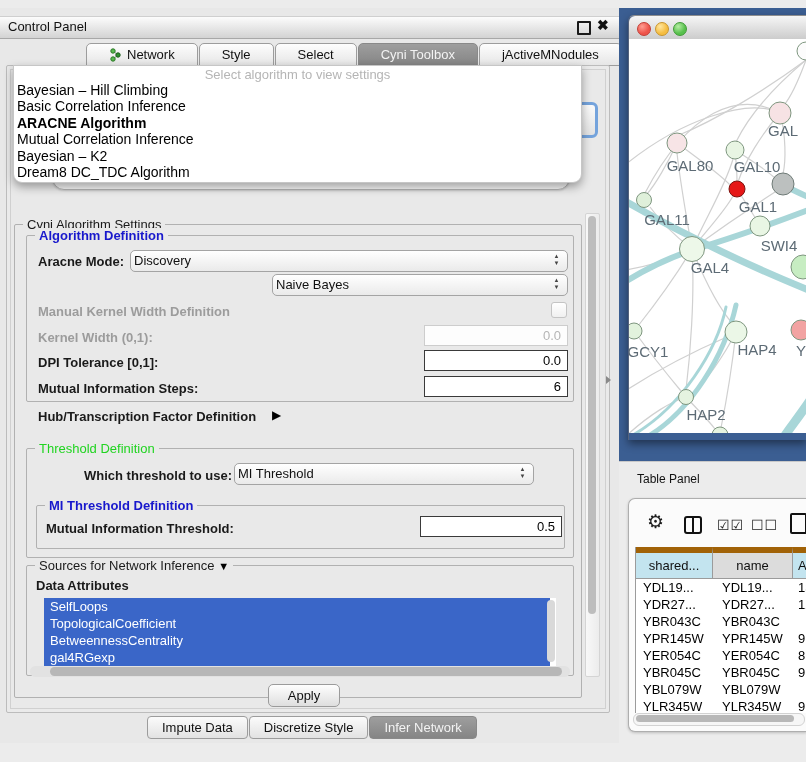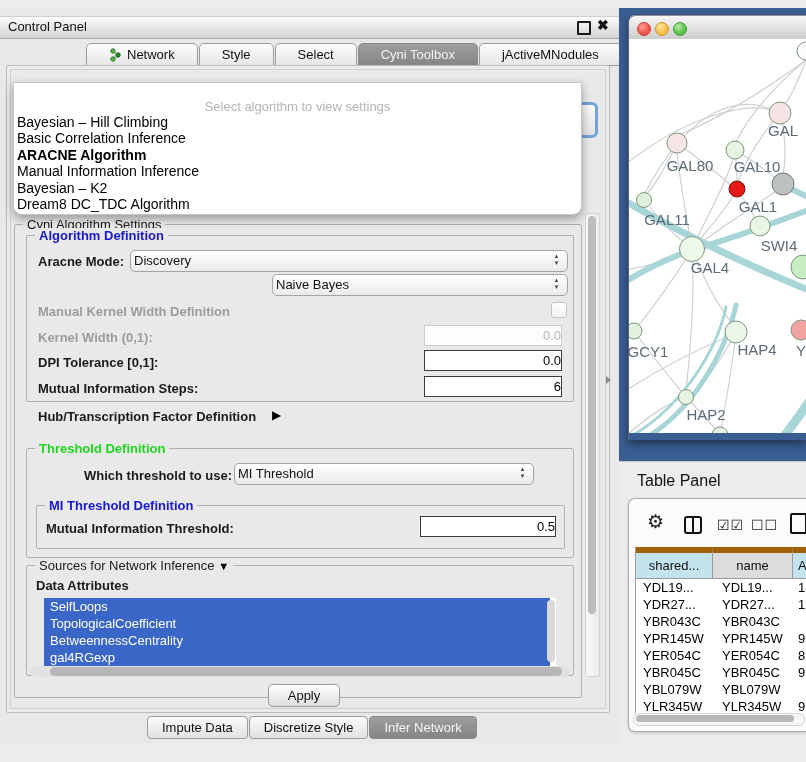--- a/index.html
+++ b/index.html
@@ -17,42 +17,42 @@
   .close-ico{left:597px;top:9px;font-size:14px;font-weight:bold;color:#111;}
   #top-tabs{left:86px;top:35px;height:23px;display:flex;}
   .tab{height:21px;padding:0 22px;border:1px solid #9c9c9c;border-bottom:1px solid #9c9c9c;border-radius:5px 5px 0 0;background:linear-gradient(#fdfdfd,#e6e6e6);font-size:13px;display:flex;align-items:center;gap:5px;margin-right:1px;color:#111;}
   .tab.sel{background:linear-gradient(#9e9e9e,#858585);color:#f3f3f3;border-color:#898989;}
   #frame-outer{left:6px;top:57px;width:602px;height:646px;border:1px solid #bcbcbc;border-radius:2px;background:#eaeaea;}
   #frame-inner{left:10px;top:61px;width:594px;height:638px;border:1px solid #d0d0d0;background:#e9e9e9;}
   
   #combo-sliver{left:52px;top:152px;width:516px;height:28px;border:1px solid #b4b4b4;border-radius:12px;background:#f7f7f7;box-shadow:0 1px 2px rgba(0,0,0,.15);}
   #focus-frag{left:572px;top:94px;width:20px;height:30px;border:3px solid #74a3dc;border-radius:6px;background:linear-gradient(#fafafa,#e2e2e2);}
   
-  #algo-popup{left:13px;top:74px;width:567px;height:115px;background:#ffffff;border:1px solid #c6c6c6;border-radius:0 0 9px 9px;box-shadow:0 4px 10px rgba(0,0,0,.35);z-index:50;padding-top:16px;}
+  #algo-popup{left:13px;top:57px;width:567px;height:115px;background:#ffffff;border:1px solid #c6c6c6;border-radius:0 0 9px 9px;box-shadow:0 4px 10px rgba(0,0,0,.35);z-index:50;padding-top:1px;}
   #algo-prompt{display:block;text-align:center;font-size:13px;color:#b5b5b5;height:15px;line-height:15px;}
   .pitem{height:16.4px;line-height:16.4px;font-size:14px;color:#000;padding-left:3px;white-space:nowrap;}
   .pitem.psel{font-weight:bold;}
   
   .grp{position:absolute;border:1px solid #b1b1b1;border-radius:2px;}
   .gt{position:absolute;top:-8px;left:8px;background:#e9e9e9;padding:0 4px;font-size:13px;line-height:15px;white-space:nowrap;}
   #cyni-grp{left:14px;top:216px;width:566px;height:472px;text-align:center;}
   #algdef-grp{left:26px;top:227px;width:546px;height:165px;}
   #thr-grp{left:26px;top:440px;width:546px;height:108px;}
   #mithr-grp{left:36px;top:497px;width:527px;height:42px;}
   #src-grp{left:26px;top:557px;width:546px;height:109px;}
   .t-blue{color:#1818cc;font-weight:bold;}
-  .t-green{color:#21d421;font-weight:bold;}
+  .t-green{color:#21d421;font-weight:normal;}
   
   #vscroll{left:585px;top:205px;width:13px;height:462px;background:linear-gradient(to right,#f8f8f8,#ececec);border:1px solid #d4d4d4;border-radius:2px;}
   #vscroll-thumb{left:2px;top:2px;width:8px;height:398px;border-radius:5px;background:#bdbdbd;}
   
   .combo{position:absolute;height:20px;border:1px solid #a4a4a4;border-radius:5px;background:linear-gradient(#ffffff,#eaeaea);font-size:13px;color:#111;}
   .combo .cv{position:absolute;left:3px;top:2px;line-height:16px;white-space:nowrap;}
   .combo .spin{position:absolute;right:6px;top:2px;width:9px;font-size:6px;line-height:7px;color:#444;text-align:center;}
-  .field{position:absolute;height:19px;background:#ffffff;font-size:13px;text-align:right;line-height:19px;padding-right:0;}
+  .field{position:absolute;height:19px;background:#ffffff;font-size:13px;text-align:right;line-height:19px;padding-right:6px;}
   .f-dark{border:1px solid #3a3a3a;color:#000;}
   .f-lite{border:1px solid #cdcdcd;color:#b5b5b5;background:#fdfdfd;}
   #mk-check{left:551px;top:294px;width:14px;height:14px;border:1px solid #c4c4c4;border-radius:3px;background:linear-gradient(#ffffff,#f0f0f0);}
   .tri{font-size:12px;color:#000;}
   
   #attr-list{left:44px;top:590px;width:512px;height:68px;background:#ffffff;overflow:hidden;}
   .attr-row{height:17px;line-height:17px;width:500px;background:#3a66c8;color:#ffffff;font-size:13px;padding-left:6px;white-space:nowrap;}
   #attr-vthumb{left:547px;top:592px;width:8px;height:62px;border-radius:4px;background:#d9d9d9;}
   #hscroll-track{left:30px;top:658px;width:540px;height:11px;border-radius:6px;background:#e2e2e2;}
   #hscroll-thumb{left:50px;top:659px;width:512px;height:9px;border-radius:5px;background:#b7b7b7;}
@@ -68,21 +68,21 @@
   #net-win{left:628px;top:7px;width:178px;height:424px;border-left:1px solid #55637d;border-top:1px solid #8e8e8e;border-radius:6px 0 0 0;box-shadow:0 4px 8px rgba(0,0,0,.45);}
   #net-titlebar{left:0;top:0;width:178px;height:23px;background:linear-gradient(#f6f6f6,#cccccc);border-bottom:1px solid #9a9a9a;border-radius:6px 0 0 0;}
   .tl{position:absolute;top:6px;width:12px;height:12px;border-radius:50%;}
   .tl-red{left:8px;background:radial-gradient(circle at 35% 30%,#ff9d92,#ee544a 60%);border:1px solid #c23d35;}
   .tl-yellow{left:26px;background:radial-gradient(circle at 35% 30%,#ffe6a0,#f5bd41 60%);border:1px solid #c8952c;}
   .tl-green{left:44px;background:radial-gradient(circle at 35% 30%,#b6eda4,#57c04c 60%);border:1px solid #3f9a36;}
   #net-canvas{left:0;top:23px;width:177px;height:394px;background:#ffffff;overflow:hidden;}
   #net-canvas svg{display:block;}
   
   #tp-bg{left:619px;top:453px;width:187px;height:309px;background:#ececec;border-top:1px solid #c9c9c9;}
-  #tp-title{left:637px;top:464px;font-size:16px;color:#111;text-align:right;}
+  #tp-title{left:637px;top:464px;font-size:12px;color:#111;text-align:right;}
   #tbl-win{left:628px;top:490px;width:178px;height:232px;border:1px solid #aeaeae;border-right:none;border-radius:7px 0 0 7px;background:#fbfbfb;box-shadow:0 1px 3px rgba(0,0,0,.2);}
   .tb-ico{position:absolute;color:#1d1d1d;}
   #ico-gear{left:18px;top:13px;font-size:19px;line-height:19px;}
   #ico-cols{left:55px;top:17px;width:14px;height:14px;border:2px solid #111;border-radius:3px;}
   #ico-cols::after{content:"";position:absolute;left:6px;top:0;bottom:0;width:2px;background:#111;}
   #ico-checked{left:88px;top:18px;font-size:14px;letter-spacing:1px;}
   #ico-unchecked{left:122px;top:18px;font-size:14px;letter-spacing:1px;}
   #ico-doc{left:161px;top:14px;width:13px;height:17px;border:2px solid #111;border-radius:2px;}
   #tbl-area{left:6px;top:48px;width:172px;height:166px;overflow:hidden;border-left:1px solid #9b9b9b;}
   .hrow{display:flex;}
@@ -208,21 +208,21 @@
     </div>
   <div class="abs" id="grip"></div>
   <div class="abs" id="split-arrow"></div>
 
   <div class="abs" id="algo-popup">
     <span id="algo-prompt">Select algorithm to view settings</span>
     <div id="popup-list">
         <div class="pitem">Bayesian – Hill Climbing</div>
         <div class="pitem">Basic Correlation Inference</div>
         <div class="pitem psel">ARACNE Algorithm</div>
-        <div class="pitem">Manual Information Inference</div>
+        <div class="pitem">Mutual Correlation Inference</div>
         <div class="pitem">Bayesian – K2</div>
         <div class="pitem">Dream8 DC_TDC Algorithm</div>
       </div>
   </div>
 
   <div class="abs" id="desktop"></div>
   <div class="abs" id="net-win">
     <div class="abs" id="net-titlebar">
       <span class="tl tl-red"></span>
       <span class="tl tl-yellow"></span>

